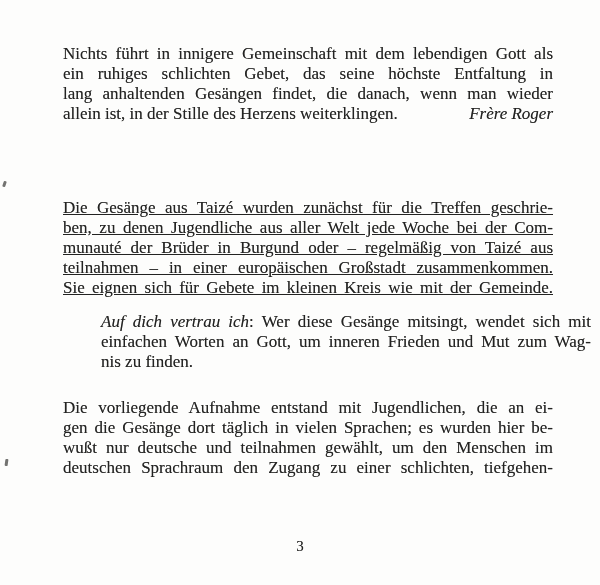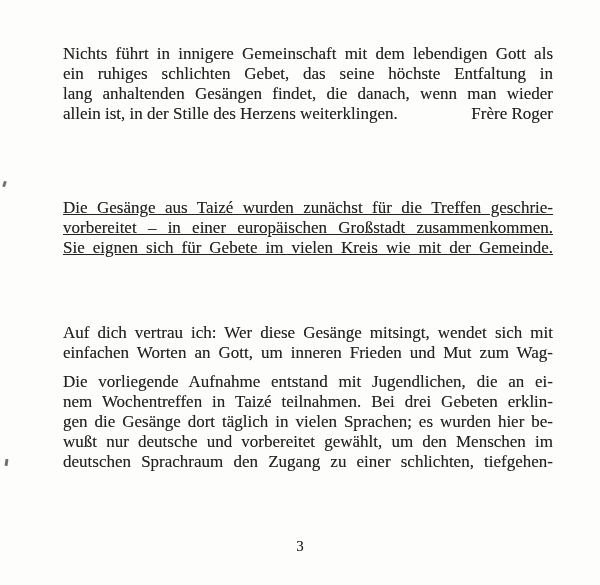--- a/index.html
+++ b/index.html
@@ -41,25 +41,26 @@
   }
   .line.flush {
     text-align-last: left;
   }
   .line.split {
     display: flex;
     justify-content: space-between;
     text-align: right;
   }
   .italic {
+    font-style: italic;
   }
   .quote-block { top: 44px; }
   .para-origin { top: 198px; text-decoration: underline; }
-  .para-vertrau { top: 323px; }
-  .para-aufnahme { top: 372px; }
+  .para-vertrau { top: 312px; margin-left: 38px; }
+  .para-aufnahme { top: 398px; }
   .pagenum {
     position: absolute;
     left: 0;
     top: 536px;
     width: 600px;
     text-align: center;
     font-size: 15px;
     line-height: 20px;
     text-shadow: 0 0 0.6px rgba(40,40,38,0.45);
   }
@@ -99,34 +100,36 @@
       <div class="line">ein ruhiges schlichten Gebet, das seine höchste Entfaltung in</div>
       <div class="line">lang anhaltenden Gesängen findet, die danach, wenn man wieder</div>
       <div class="line split">
           <span>allein ist, in der Stille des Herzens weiterklingen.</span>
           <span class="italic">Frère Roger</span>
         </div>
     </section>
 
     <section class="block para-origin">
       <div class="line">Die Gesänge aus Taizé wurden zunächst für die Treffen geschrie-</div>
-      <div class="line">vorbereitet – in einer europäischen Großstadt zusammenkommen.</div>
-      <div class="line">Sie eignen sich für Gebete im vielen Kreis wie mit der Gemeinde.</div>
+      <div class="line">ben, zu denen Jugendliche aus aller Welt jede Woche bei der Com-</div>
+      <div class="line">munauté der Brüder in Burgund oder – regelmäßig von Taizé aus</div>
+      <div class="line">teilnahmen – in einer europäischen Großstadt zusammenkommen.</div>
+      <div class="line">Sie eignen sich für Gebete im kleinen Kreis wie mit der Gemeinde.</div>
     </section>
 
     <section class="block para-vertrau">
       <div class="line"><span class="italic">Auf dich vertrau ich</span><span>: Wer diese Gesänge mitsingt, wendet sich mit</span></div>
       <div class="line">einfachen Worten an Gott, um inneren Frieden und Mut zum Wag-</div>
+      <div class="line flush">nis zu finden.</div>
     </section>
 
     <section class="block para-aufnahme">
       <div class="line">Die vorliegende Aufnahme entstand mit Jugendlichen, die an ei-</div>
-      <div class="line">nem Wochentreffen in Taizé teilnahmen. Bei drei Gebeten erklin-</div>
       <div class="line">gen die Gesänge dort täglich in vielen Sprachen; es wurden hier be-</div>
-      <div class="line">wußt nur deutsche und vorbereitet gewählt, um den Menschen im</div>
+      <div class="line">wußt nur deutsche und teilnahmen gewählt, um den Menschen im</div>
       <div class="line">deutschen Sprachraum den Zugang zu einer schlichten, tiefgehen-</div>
     </section>
 
   </div>
 
   <div class="pagenum">3</div>
 
 </div>
 
 </body></html>

